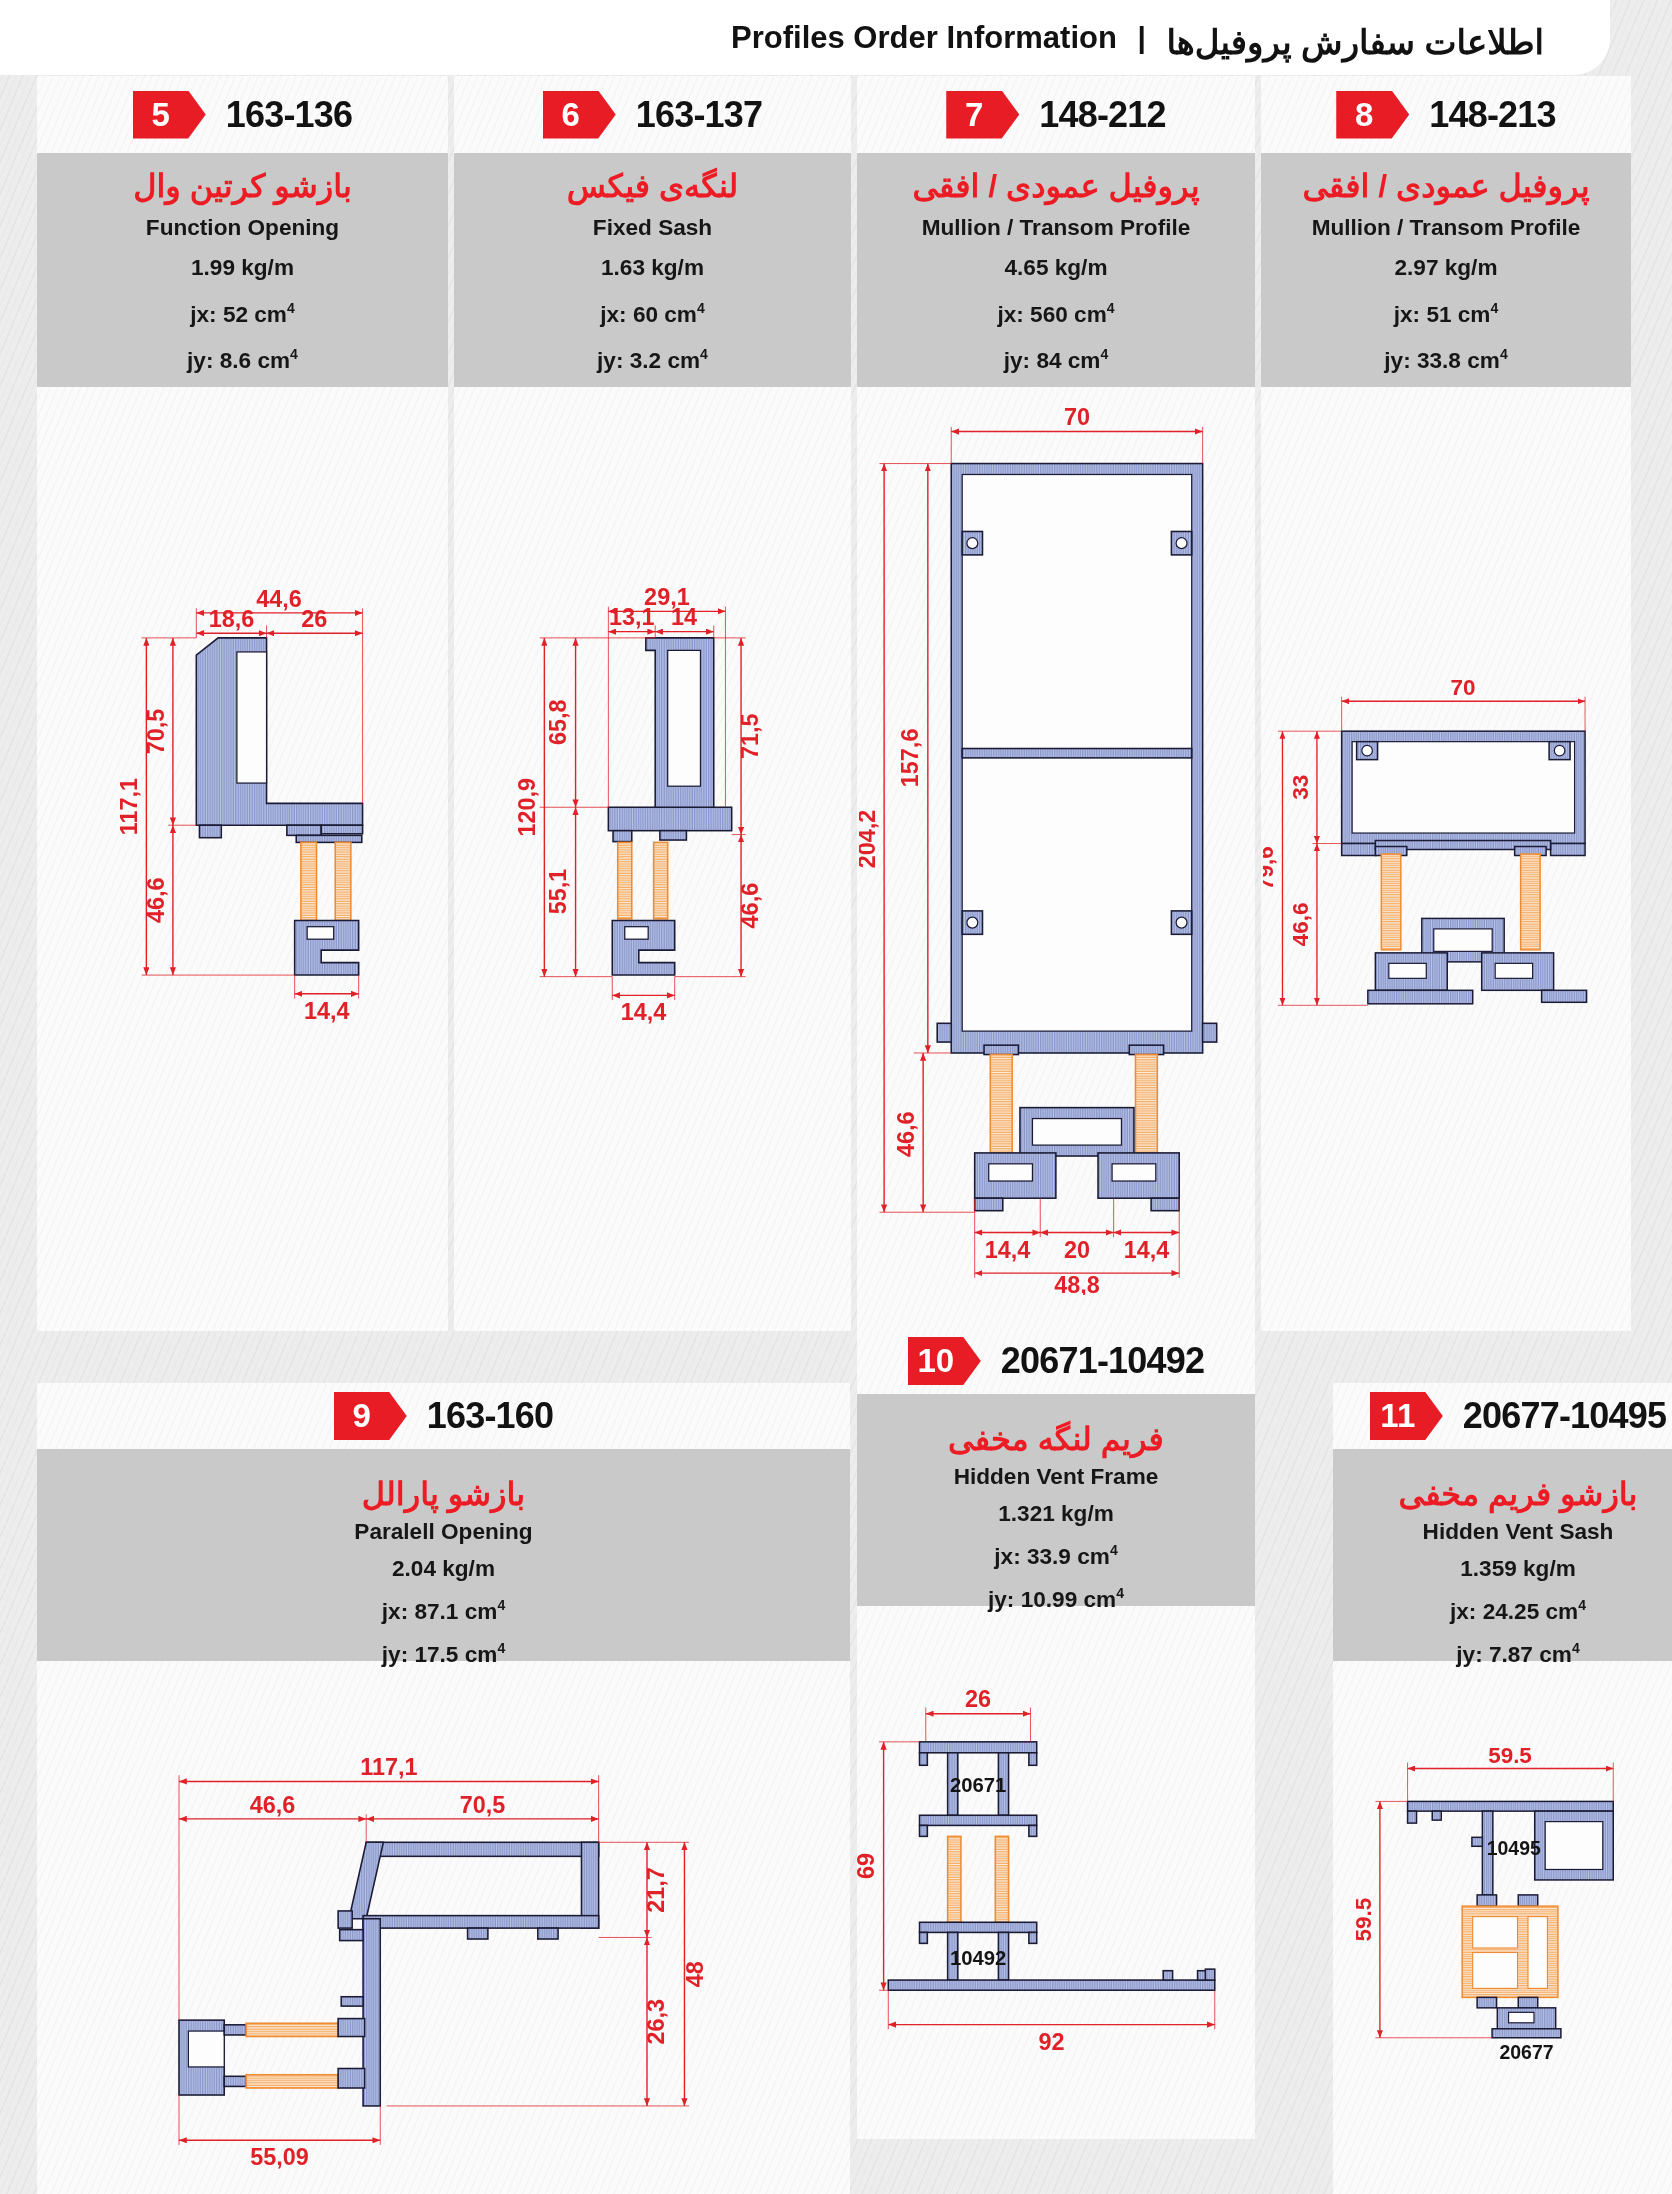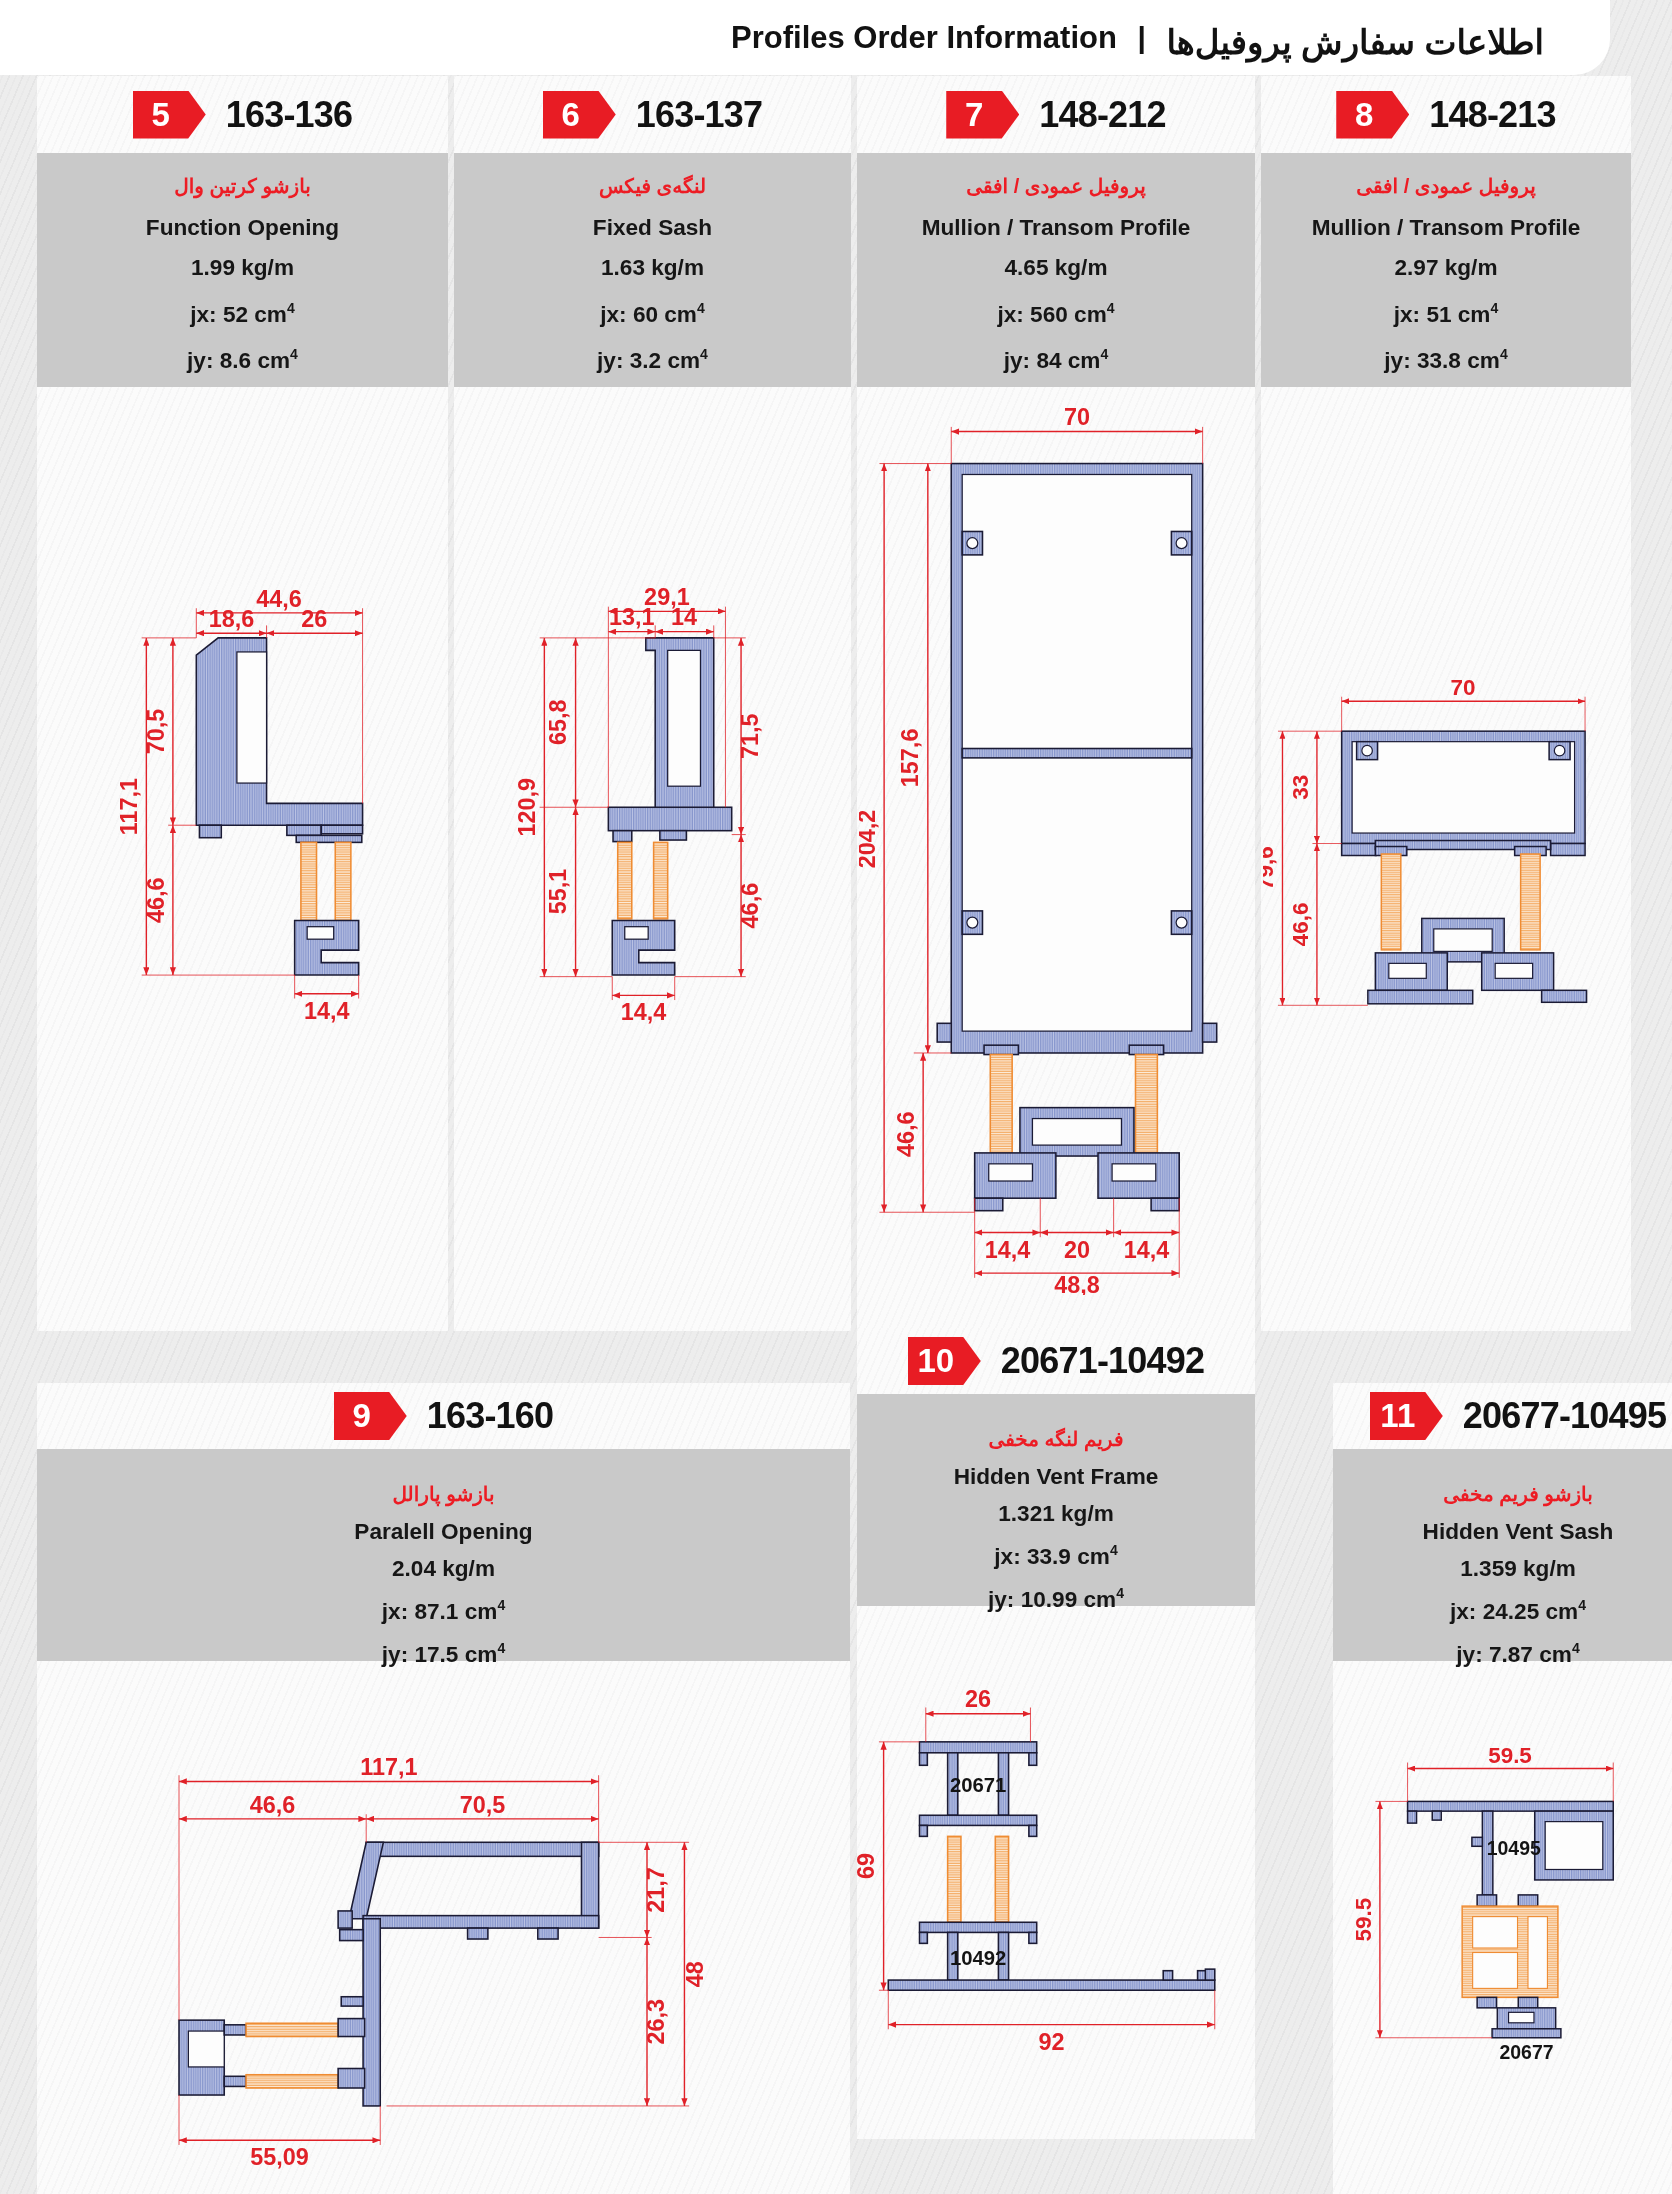--- a/index.html
+++ b/index.html
@@ -34,21 +34,21 @@
     display:flex;align-items:center;justify-content:center;
     padding-right:17px;box-sizing:border-box;
     font-size:33px;font-weight:bold;flex:0 0 auto;
   }
   .code{font-size:36px;font-weight:bold;color:#121212;letter-spacing:-0.8px;}
   .info{
     background:#c9c9c9;text-align:center;box-sizing:border-box;
     height:234px;padding-top:12.5px;
   }
   .info.short{height:212px;padding-top:27px;}
-  .info .fa{font-size:20px;font-weight:bold;color:#ed1c24;line-height:41px;direction:rtl;}
+  .info .fa{font-size:32px;font-weight:bold;color:#ed1c24;line-height:41px;direction:rtl;}
   .info .en{font-size:22.6px;font-weight:bold;color:#161616;line-height:41px;}
   .info .ln{font-size:22.6px;font-weight:bold;color:#161616;line-height:40px;}
   .info.short .fa,.info.short .en,.info.short .ln{line-height:37px;}
   .info sup{font-size:14px;}
   .drawing{position:absolute;}
   
   .pf{fill:url(#hb);stroke:#1b1b35;stroke-width:2;}
   .pw{fill:#fdfdfd;stroke:#1b1b35;stroke-width:1.6;}
   .of{fill:url(#ho);stroke:#ef8c33;stroke-width:2;}
   .ow{fill:#fdfdfd;stroke:#ef8c33;stroke-width:1.5;}

